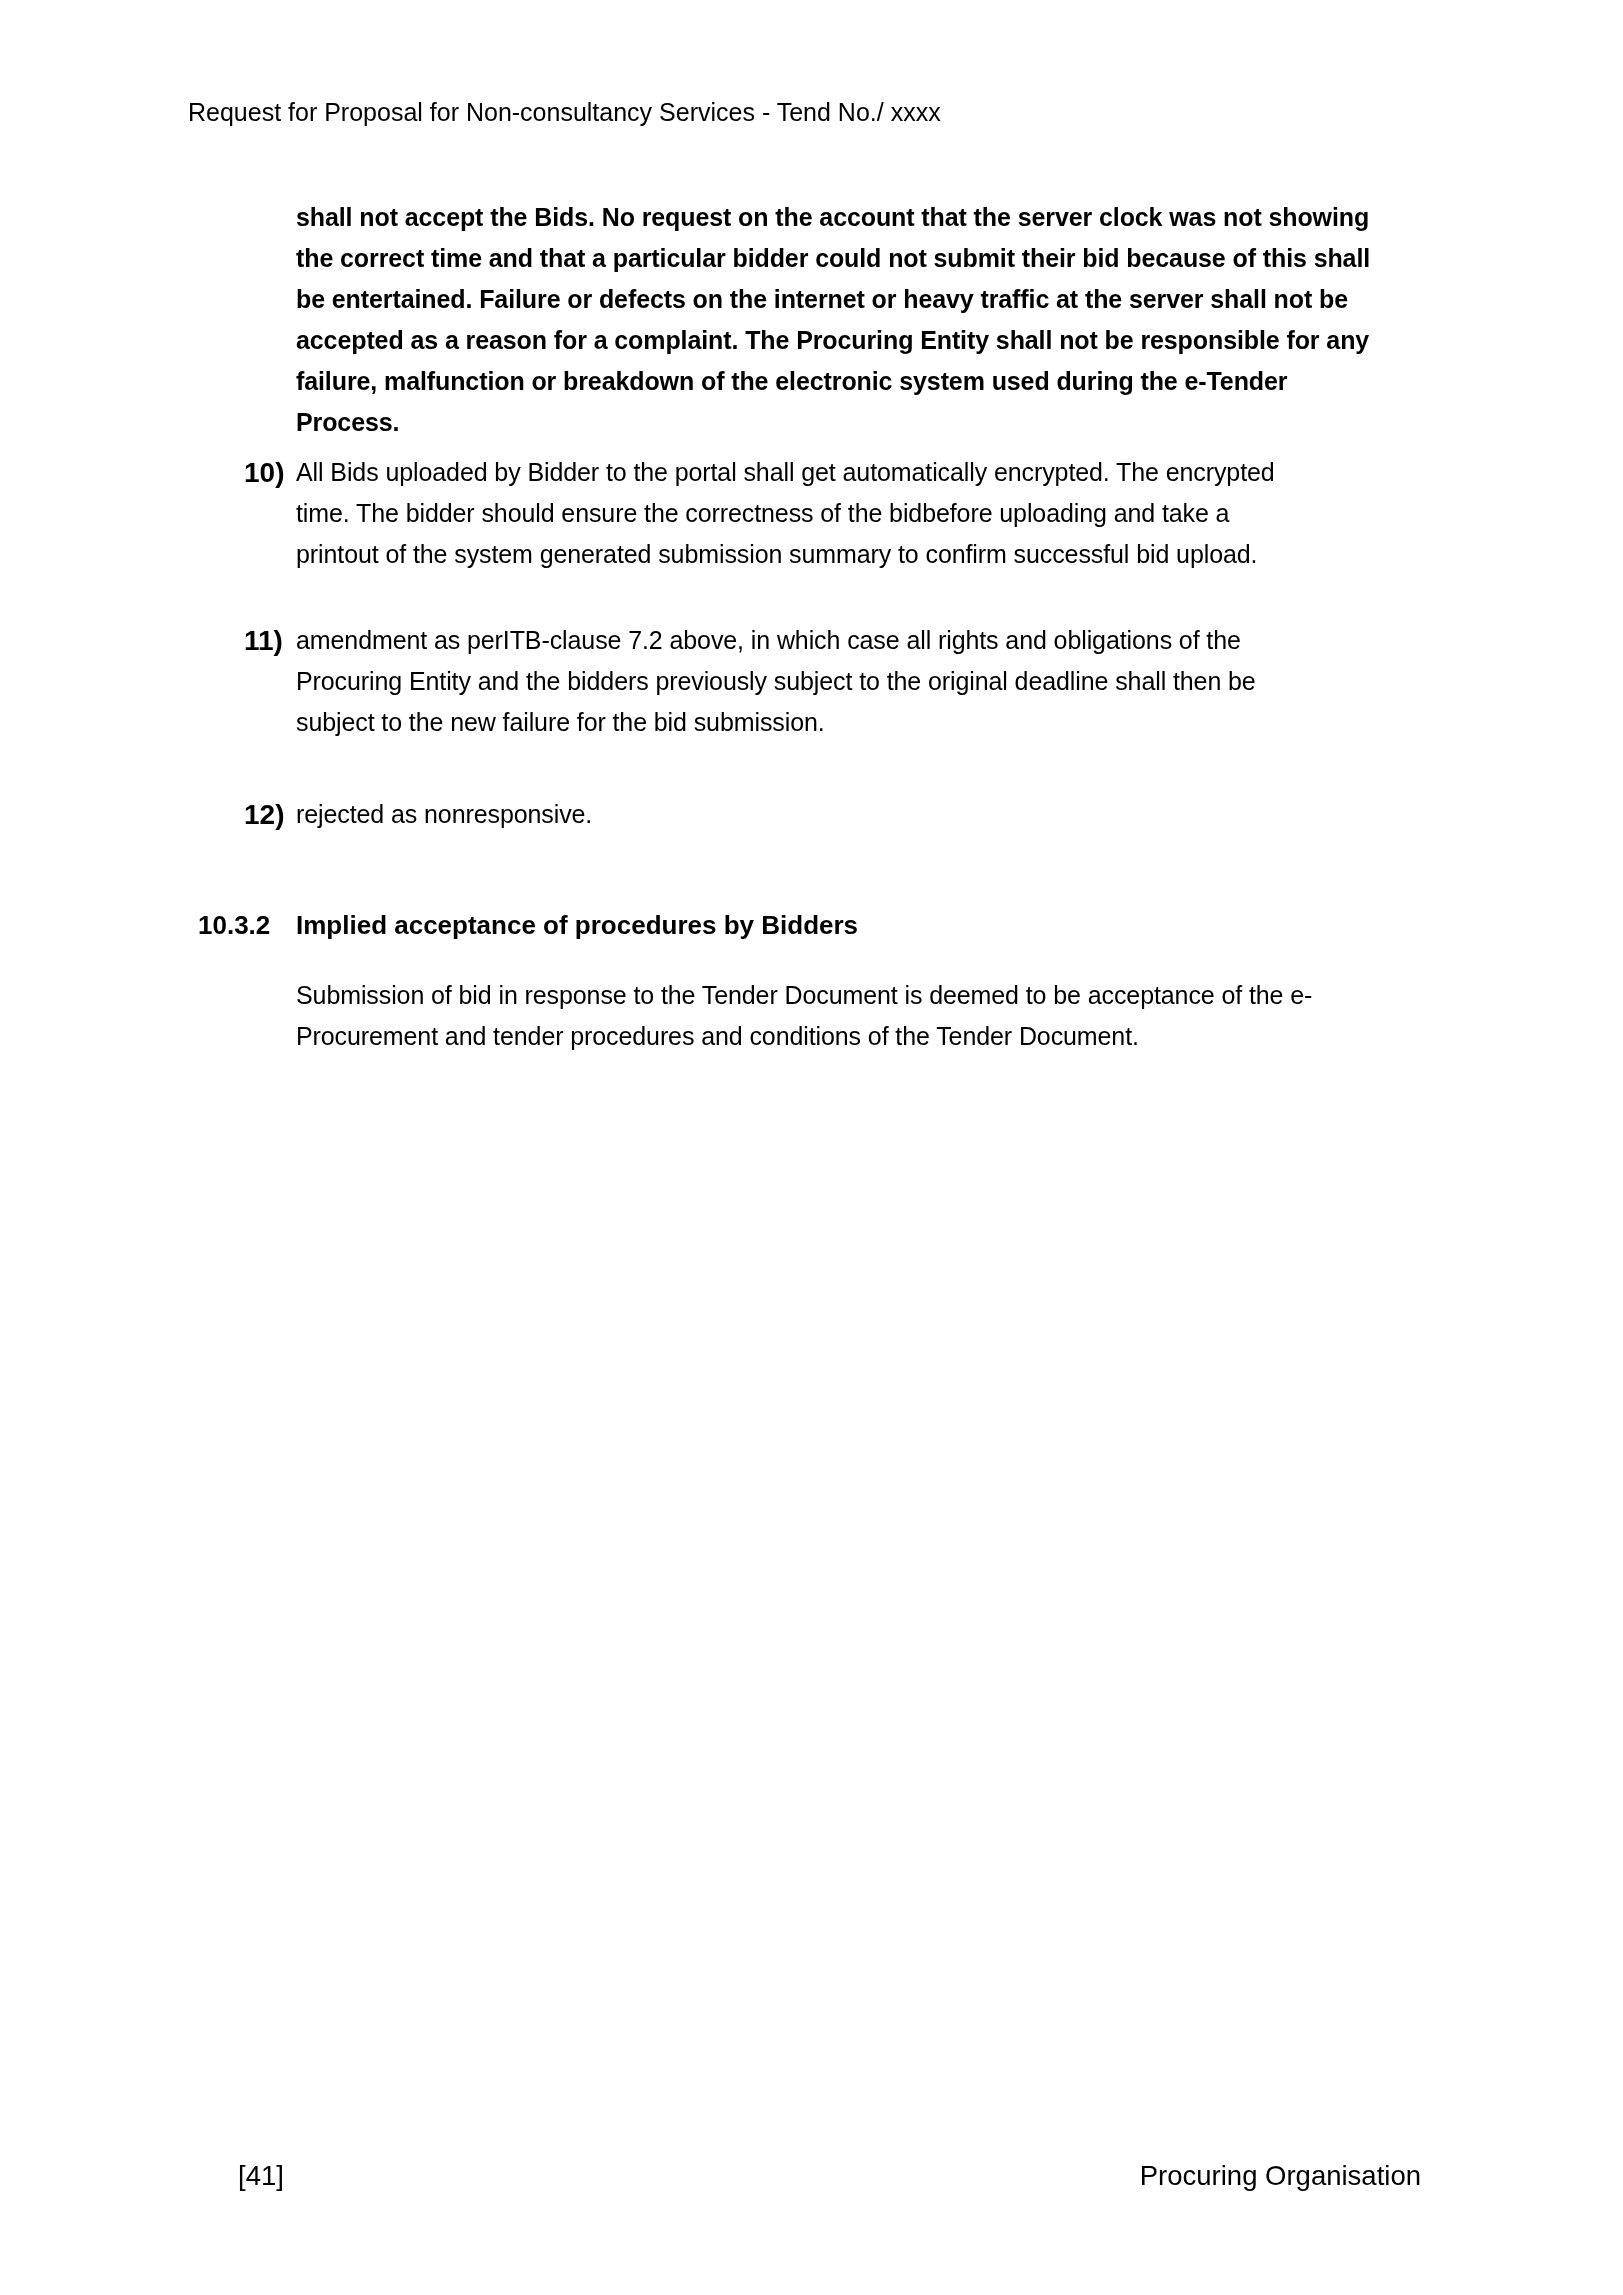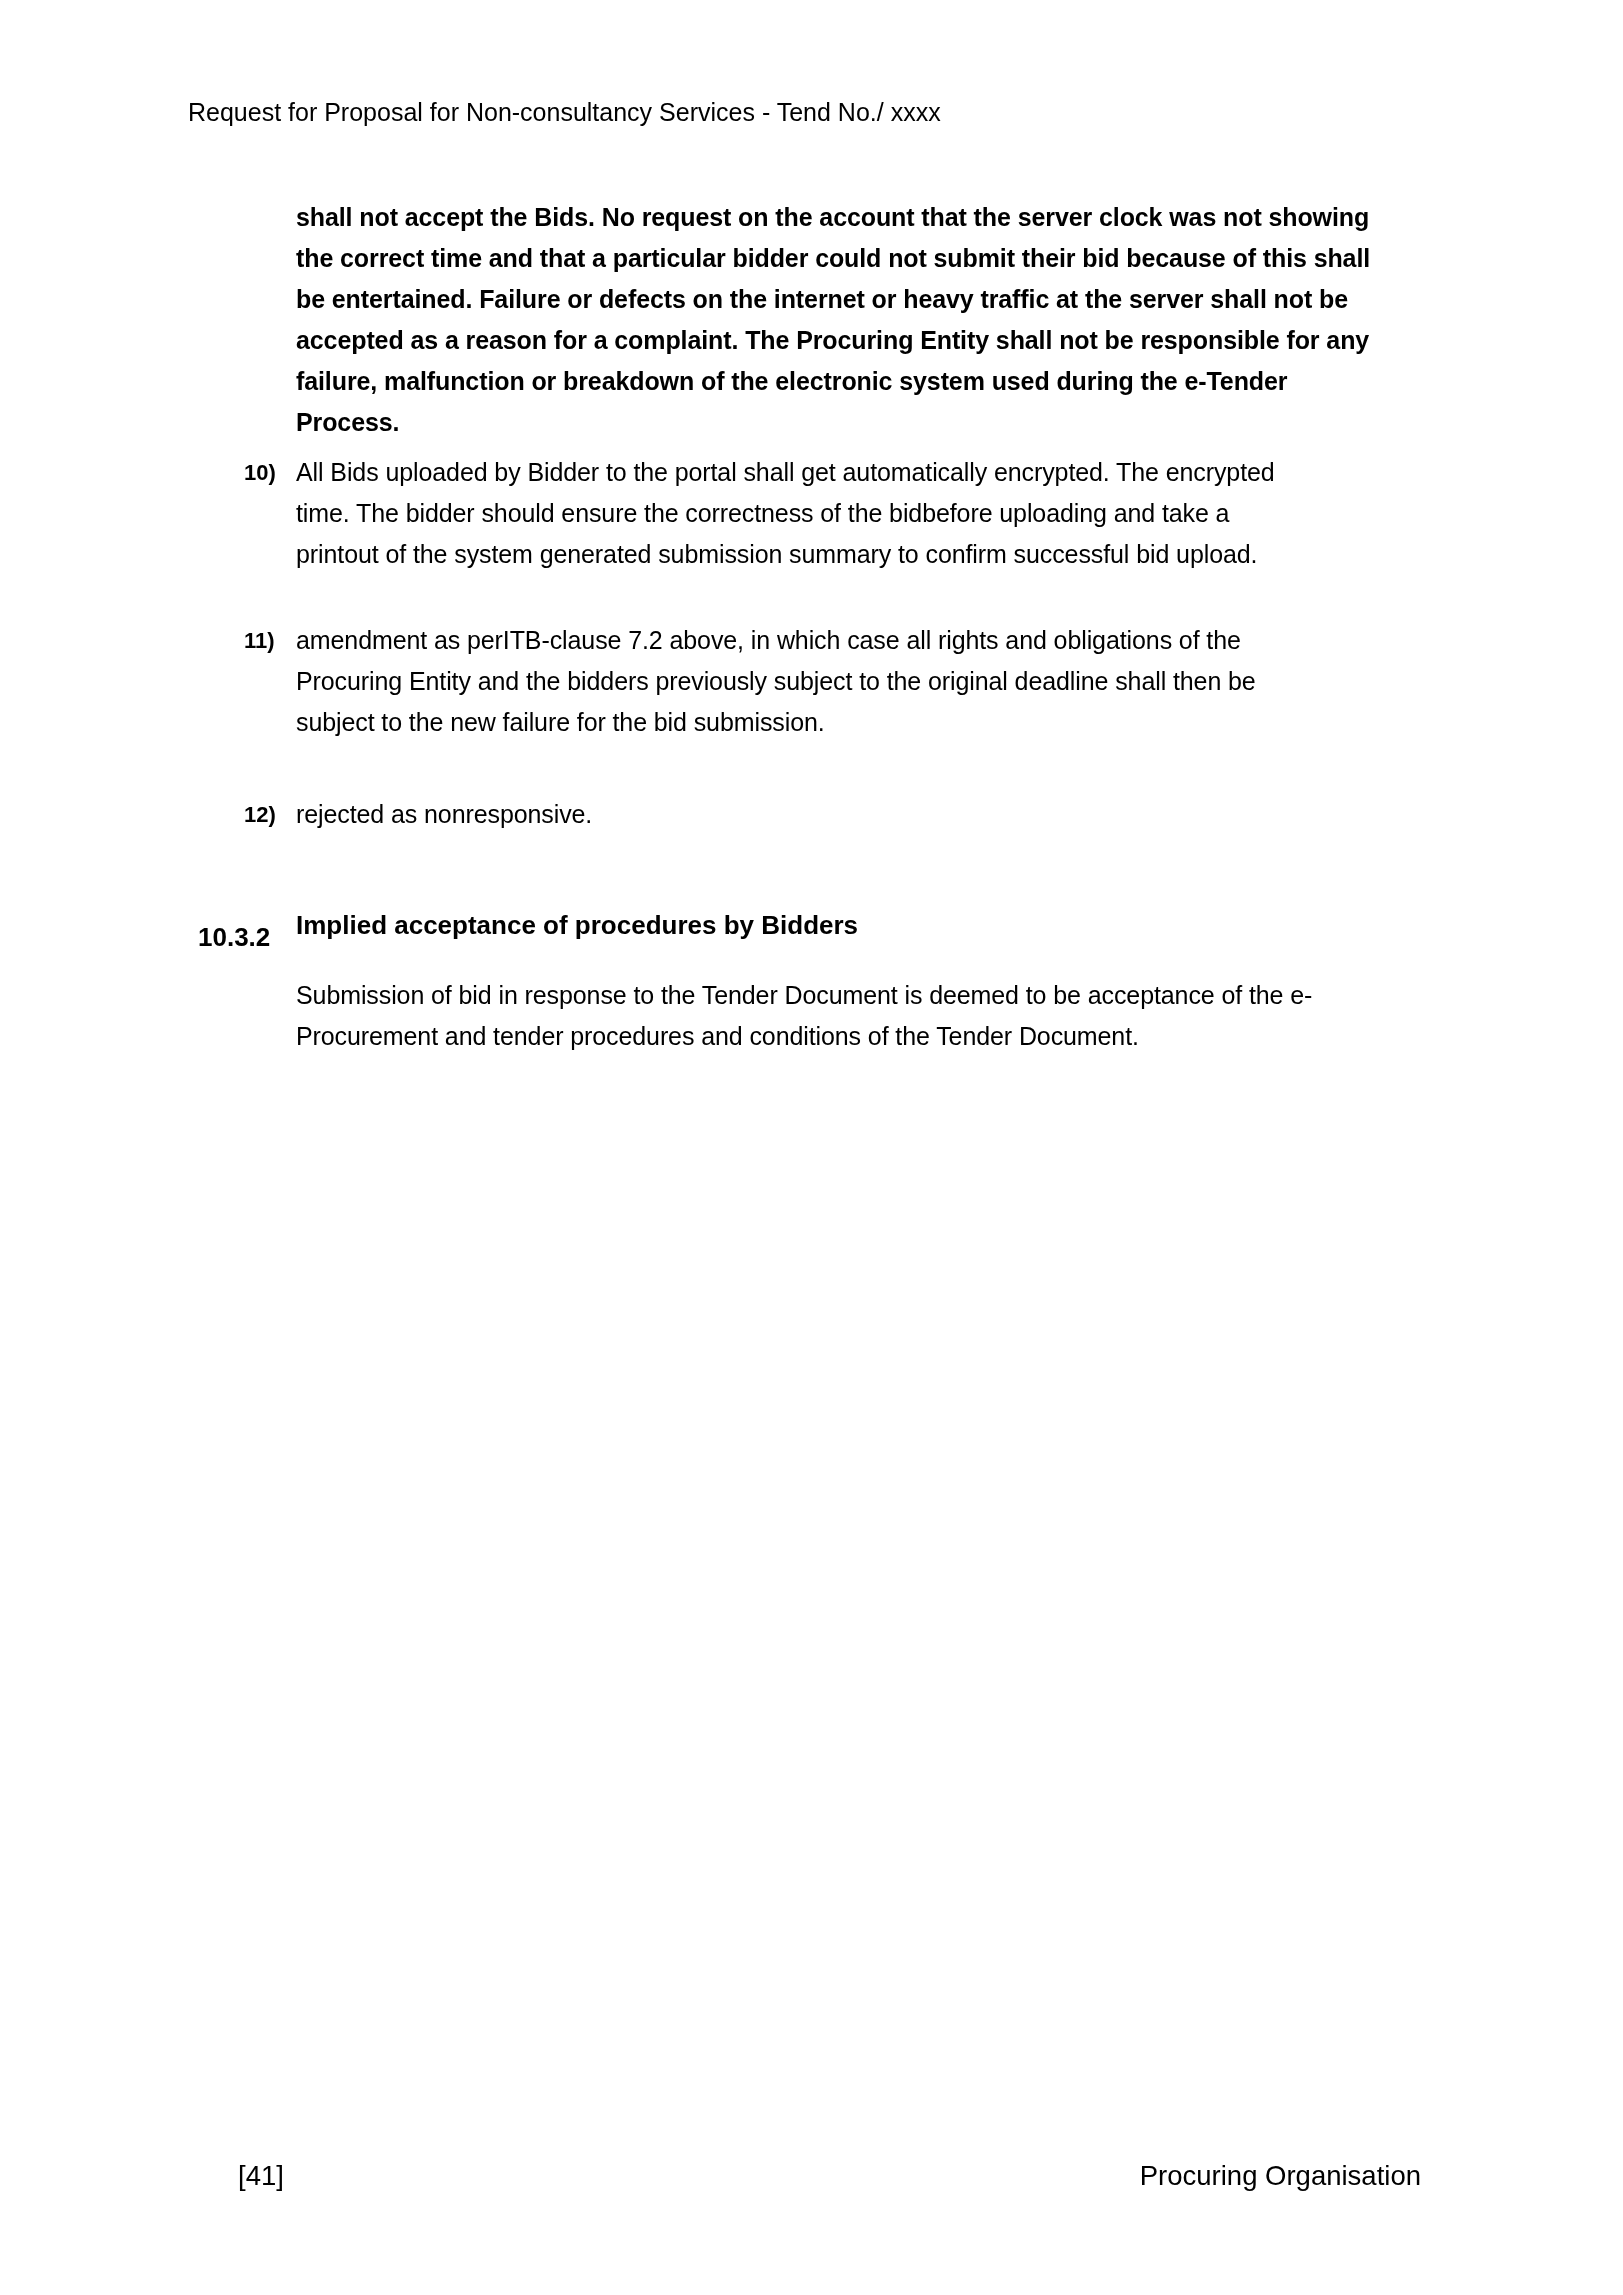--- a/index.html
+++ b/index.html
@@ -46,21 +46,21 @@
   .list-item {
     position: absolute;
     left: 0;
     width: 1623px;
   }
   .list-item .num {
     position: absolute;
     left: 244px;
     top: 0;
     font-weight: bold;
-    font-size: 22px;
+    font-size: 28px;
     line-height: 41px;
     white-space: pre;
   }
   .list-item .item-lines {
     position: absolute;
     left: 296px;
     top: 0;
   }
   
   .section-heading {
@@ -68,21 +68,21 @@
     top: 905px;
     left: 0;
     width: 1623px;
     font-weight: bold;
     font-size: 26px;
     line-height: 41px;
   }
   .section-heading .sec-num {
     position: absolute;
     left: 198px;
-    top: 12px;
+    top: 0;
     white-space: pre;
   }
   .section-heading .sec-title {
     position: absolute;
     left: 296px;
     top: 0;
     white-space: pre;
   }
   
   .para-close {

